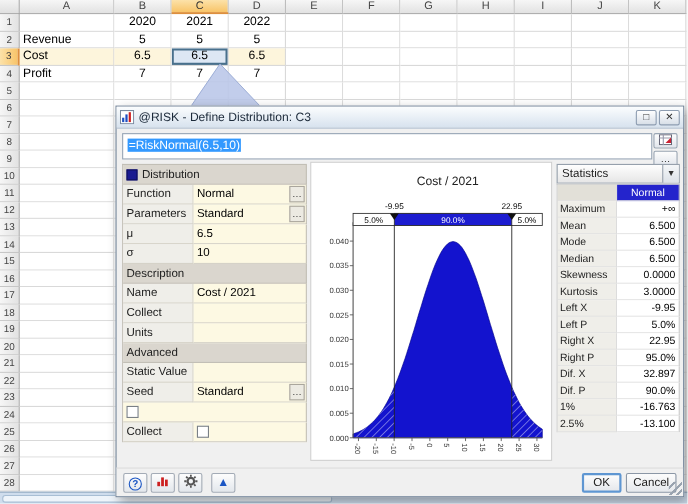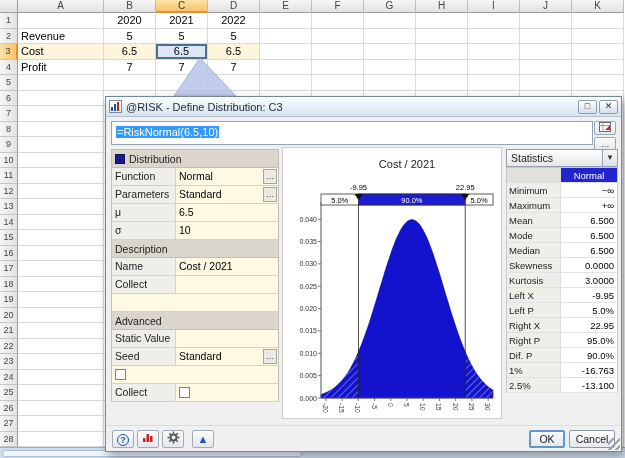--- a/index.html
+++ b/index.html
@@ -574,20 +574,21 @@
           <div class="lp-vtxt">Cost / 2021</div>
         </div>
       </div>
       <div class="lp-row">
         <div class="lp-label">Collect</div>
         <div class="lp-value">
           <div class="lp-vtxt"></div>
         </div>
       </div>
       <div class="lp-row">
+        <div class="lp-label">Units</div>
         <div class="lp-value">
           <div class="lp-vtxt"></div>
         </div>
       </div>
       <div class="lp-header">
         <div class="lp-htxt">Advanced</div>
       </div>
       <div class="lp-row">
         <div class="lp-label">Static Value</div>
         <div class="lp-value">
@@ -683,24 +684,20 @@
     <div class="stats-combo">
       <span>Statistics</span>
       <span class="arrowbox">▼</span>
     </div>
     <div id="statsTable">
         <div class="st-row st-header">
           <div class="st-label"></div>
           <div class="st-value">Normal</div>
         </div>
         <div class="st-row">
-          <div class="st-label">Minimum</div>
-          <div class="st-value">−∞</div>
-        </div>
-        <div class="st-row">
           <div class="st-label">Maximum</div>
           <div class="st-value">+∞</div>
         </div>
         <div class="st-row">
           <div class="st-label">Mean</div>
           <div class="st-value">6.500</div>
         </div>
         <div class="st-row">
           <div class="st-label">Mode</div>
           <div class="st-value">6.500</div>
@@ -725,20 +722,24 @@
           <div class="st-label">Left P</div>
           <div class="st-value">5.0%</div>
         </div>
         <div class="st-row">
           <div class="st-label">Right X</div>
           <div class="st-value">22.95</div>
         </div>
         <div class="st-row">
           <div class="st-label">Right P</div>
           <div class="st-value">95.0%</div>
+        </div>
+        <div class="st-row">
+          <div class="st-label">Dif. X</div>
+          <div class="st-value">32.897</div>
         </div>
         <div class="st-row">
           <div class="st-label">Dif. P</div>
           <div class="st-value">90.0%</div>
         </div>
         <div class="st-row">
           <div class="st-label">1%</div>
           <div class="st-value">-16.763</div>
         </div>
         <div class="st-row">

